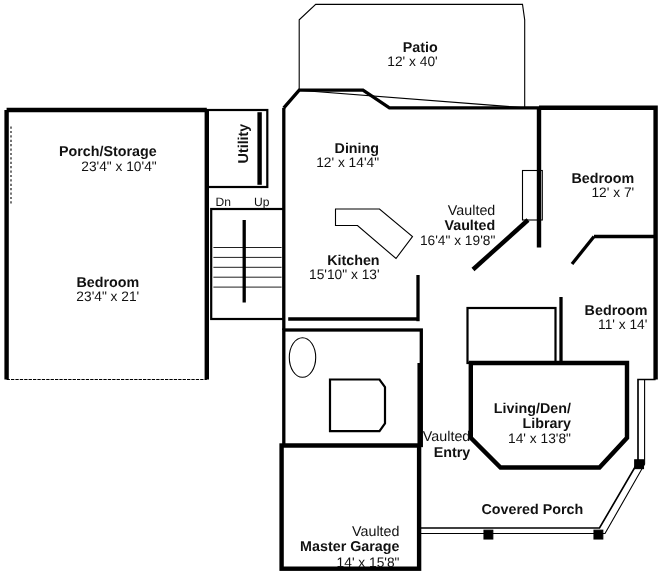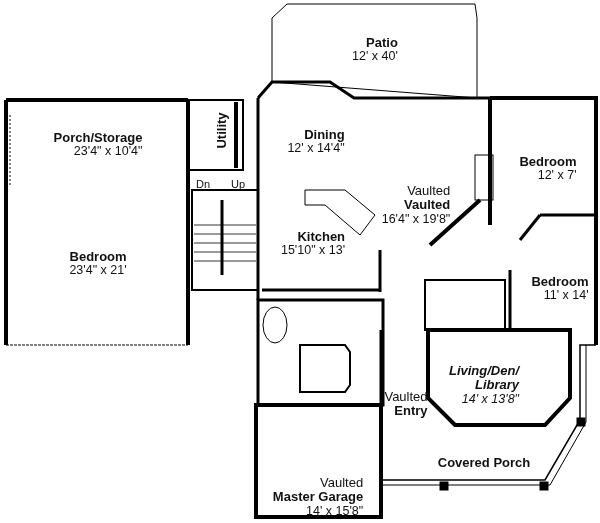--- a/index.html
+++ b/index.html
@@ -110,21 +110,21 @@
   <span class="dim">15'10" x 13'</span>
 </div>
 <div class="lbl" style="left:560px; top:275px;">
   <span class="name">Bedroom</span>
   <span class="dim">11' x 14'</span>
 </div>
 <div class="lbl" style="left:406px; top:354px;">
   <span class="pre">Vaulted</span>
   <span class="name">Entry</span>
 </div>
-<div class="lbl" style="left:484px; top:364px;font-style:italic;">
+<div class="lbl" style="left:484px; top:364px;">
   <span class="name">Living/Den/</span>
   <span class="name">Library</span>
   <span class="dim">14' x 13'8"</span>
 </div>
 <div class="lbl" style="left:318px; top:440px;">
   <span class="pre">Vaulted</span>
   <span class="name">Master Garage</span>
   <span class="dim">14' x 15'8"</span>
 </div>
 <div class="lbl" style="left:484px; top:456px;">

